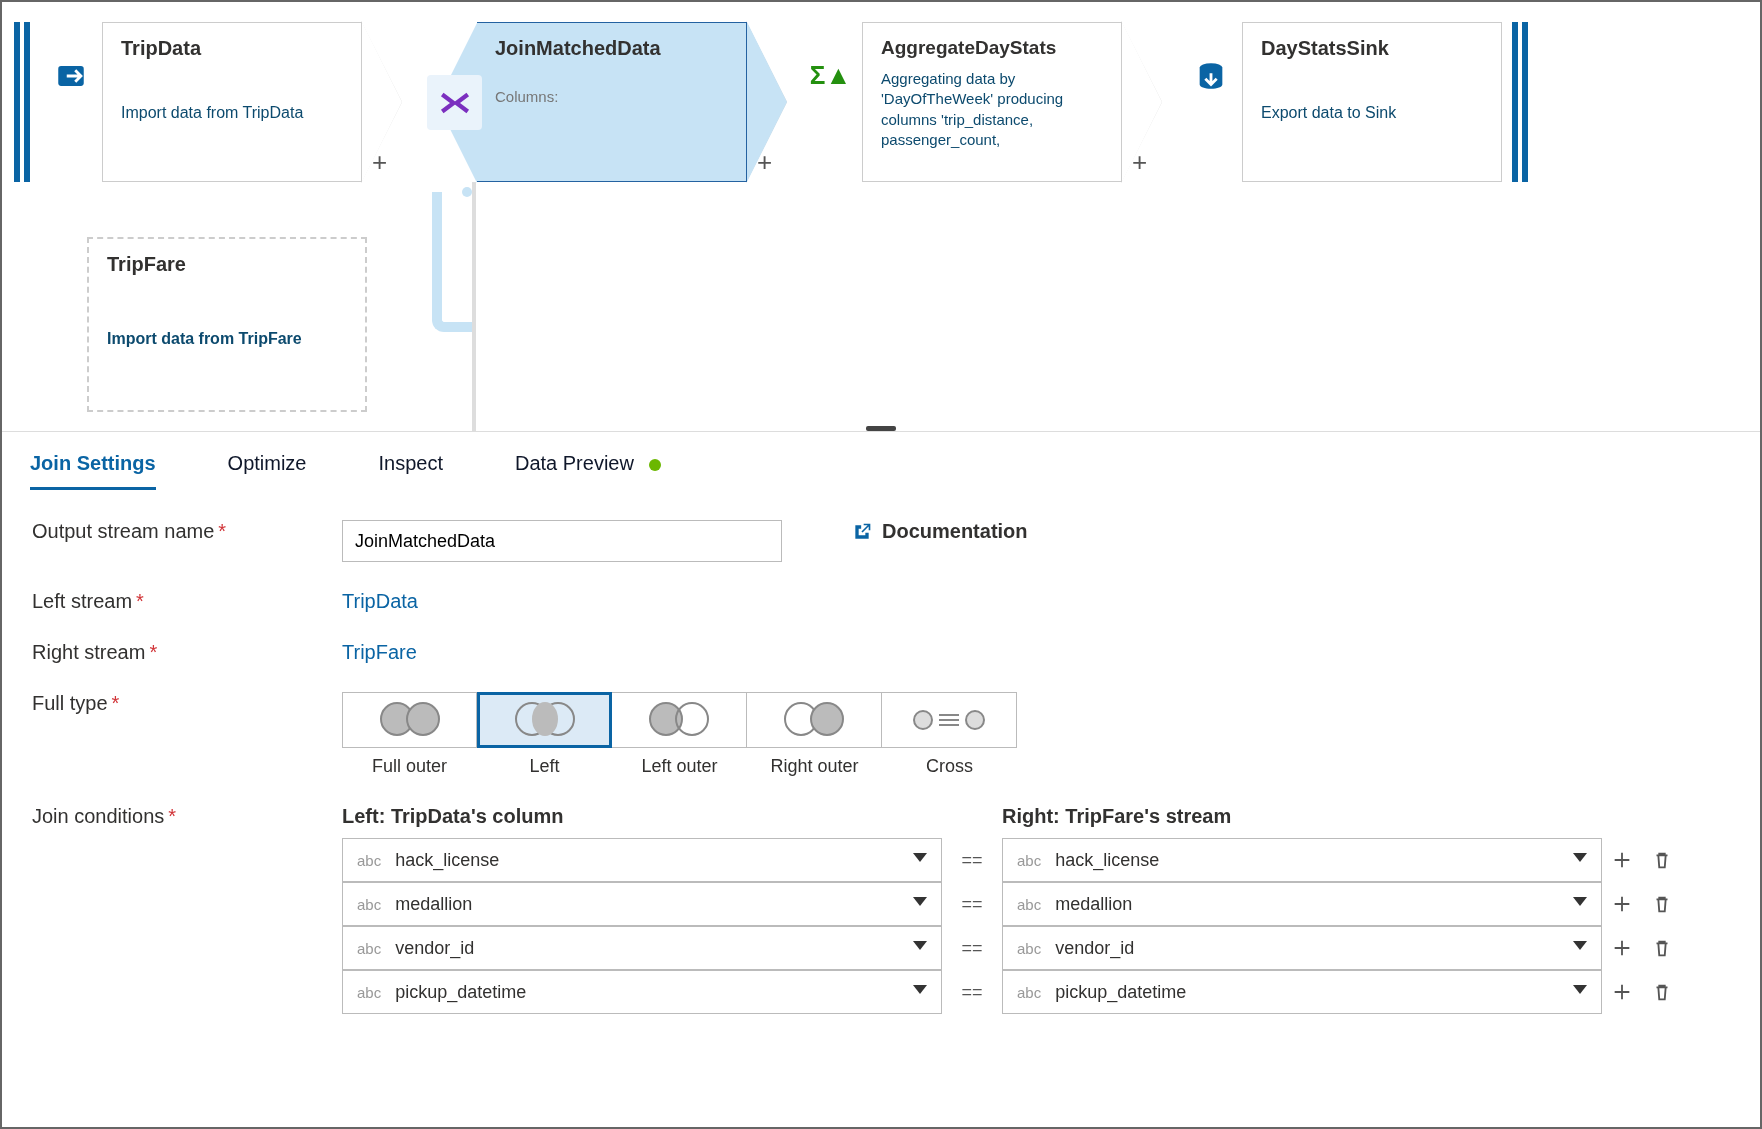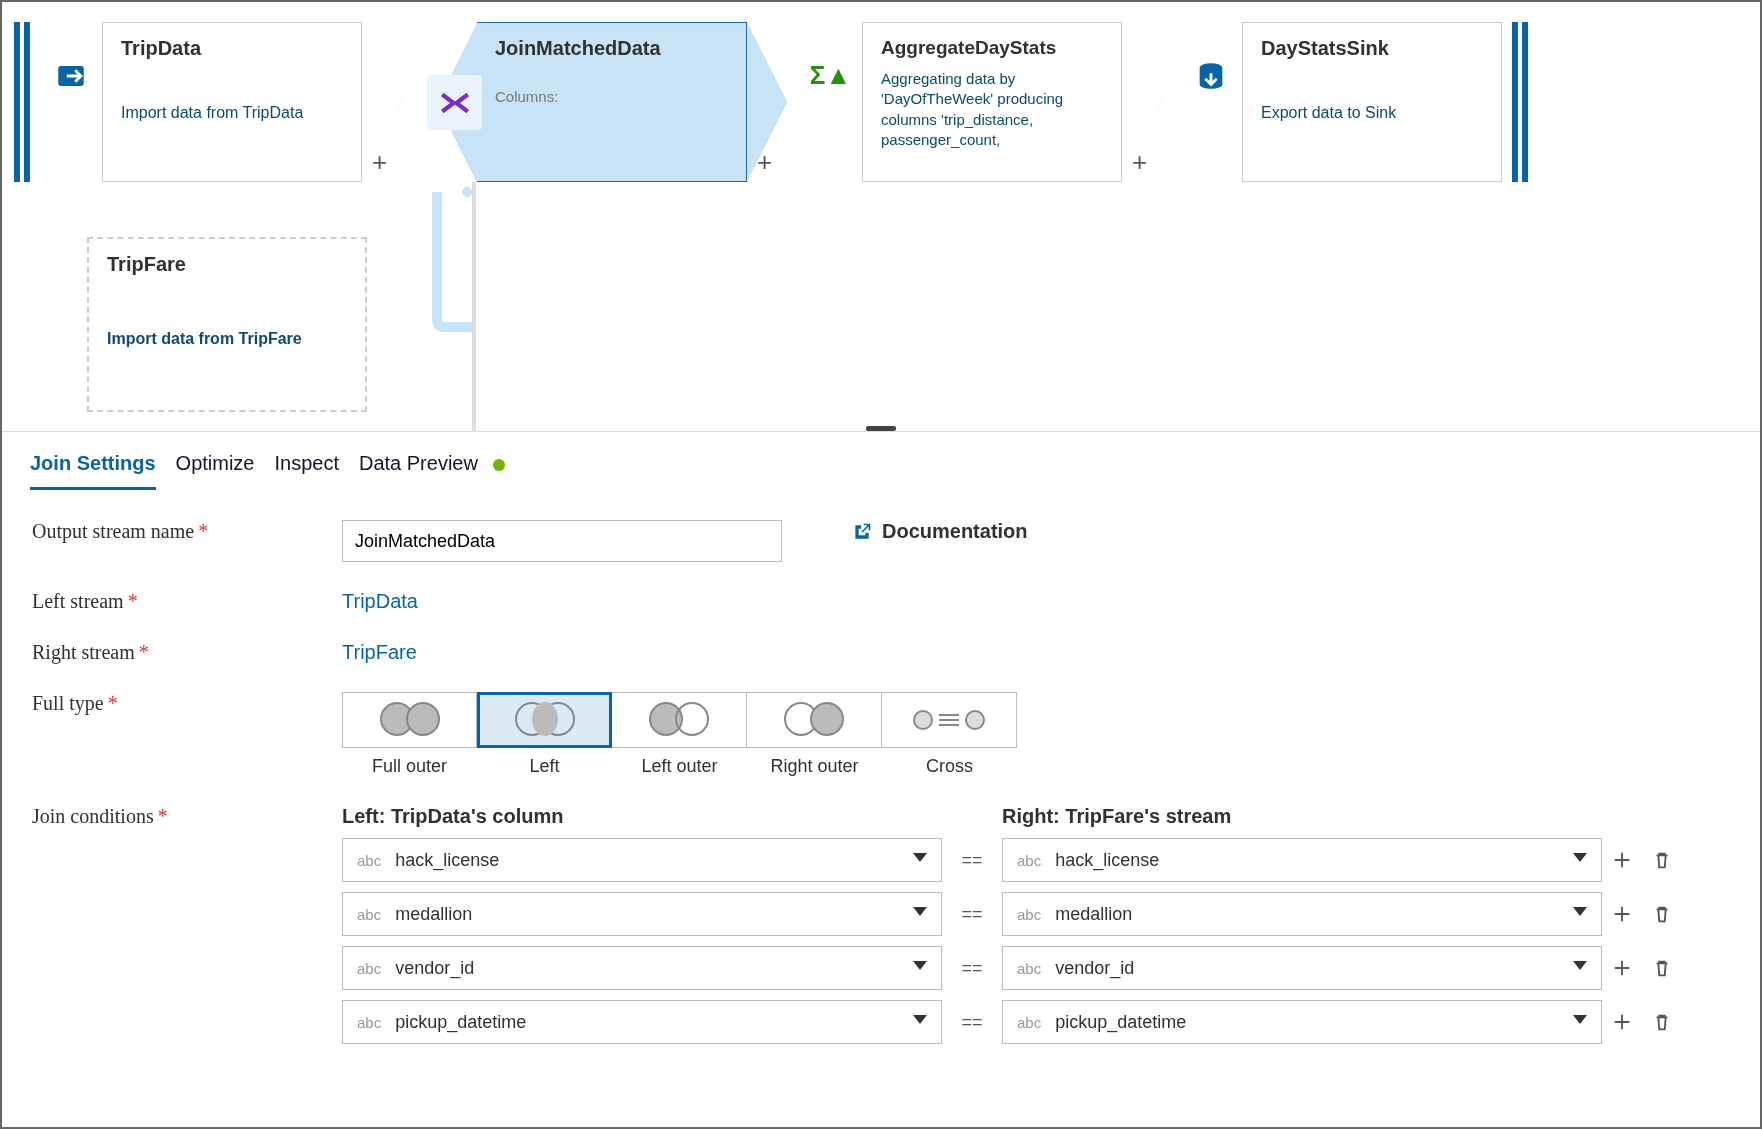--- a/index.html
+++ b/index.html
@@ -77,47 +77,47 @@
   }
   .pipe { position:absolute; background:#c7e3f5; border-radius:12px; }
   .dashed { border: 2px dashed #ccc; background:#fff; }
   .conn {
     position:absolute;
     border-left: 10px solid #c7e3f5;
     border-bottom: 10px solid #c7e3f5;
     border-bottom-left-radius: 12px;
   }
   
-  .tabs { display:flex; gap: 20px; padding: 20px 28px 0 28px; font-size: 20px; }
+  .tabs { display:flex; gap: 72px; padding: 20px 28px 0 28px; font-size: 20px; }
   .tab { color:#0f172a; padding-bottom: 12px; cursor:pointer; }
   .tab.active { color:#0a64a4; border-bottom: 3px solid #0a64a4; font-weight:600;}
   .dot-green { width:12px; height:12px; border-radius:50%; background:#6bb700; display:inline-block; margin-left:10px; vertical-align: middle;}
   .panel { padding: 30px 30px; }
   .row { display:flex; align-items:flex-start; margin-bottom: 28px; font-size:20px;}
-  .label { width: 310px; font-family: Liberation Serif, serif; }
+  .label { width: 310px; }
   .req { color:#d13438; margin-left:4px; }
   input.text {
     width: 440px; height: 42px; font-size:18px;
     padding: 4px 12px; border:1px solid #bbb; background:#fff;
   }
   a.link { color:#0a64a4; text-decoration:none; font-size:20px; }
   .doc { margin-left: 70px; font-size:20px; font-weight:600; display:flex; align-items:center; gap:10px;}
   .doc svg { width:20px; height:20px; color:#0a64a4;}
   .jt-group { display:flex; }
   .jt {
     width: 135px; height: 56px;
     border:1px solid #bbb;
     display:flex; align-items:center; justify-content:center;
     background:#fff; cursor:pointer;
   }
   .jt + .jt { border-left:none; }
   .jt.sel { border:3px solid #0a64a4; background:#dceaf6; }
   .jt-label { width:135px; text-align:center; font-size:18px; padding-top:8px;}
   .cond-head { font-weight:600; font-size:20px; margin-bottom:10px;}
-  .cond-grid { display:grid; grid-template-columns: 600px 60px 600px 40px 40px; row-gap:10px; align-items:center;}
+  .cond-grid { display:grid; grid-template-columns: 600px 60px 600px 40px 40px; align-items:center;}
   .dd {
     height: 44px; border:1px solid #bbb; display:flex; align-items:center;
     padding: 0 14px; font-size:18px; position:relative; background:#fff; cursor:pointer;
   }
   .abc { color:#999; font-size:15px; margin-right:14px;}
   .dd .chev { position:absolute; right:14px; top:14px; }
   .chev {
     width:0;height:0;border-left:7px solid transparent;border-right:7px solid transparent;border-top:9px solid #333;
   }
   .eq { text-align:center; font-size:18px; color:#555;}

